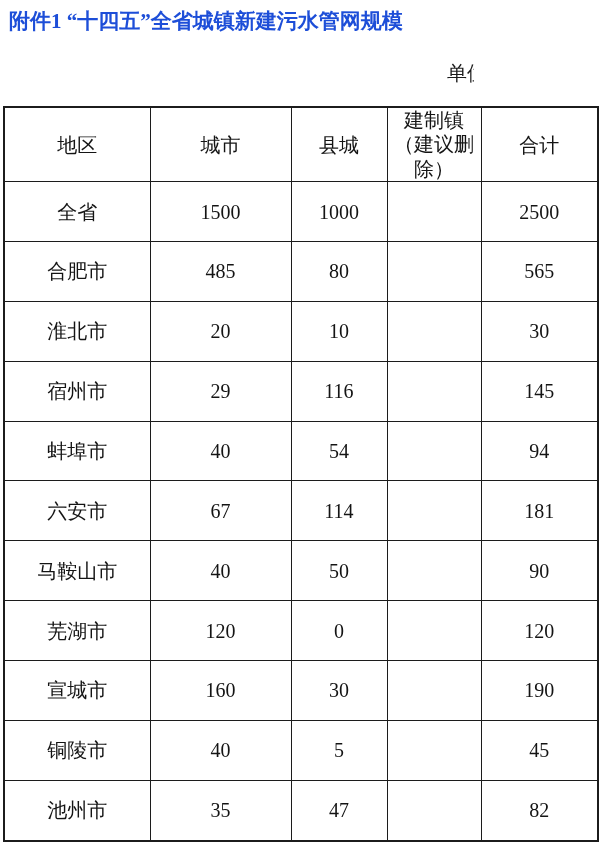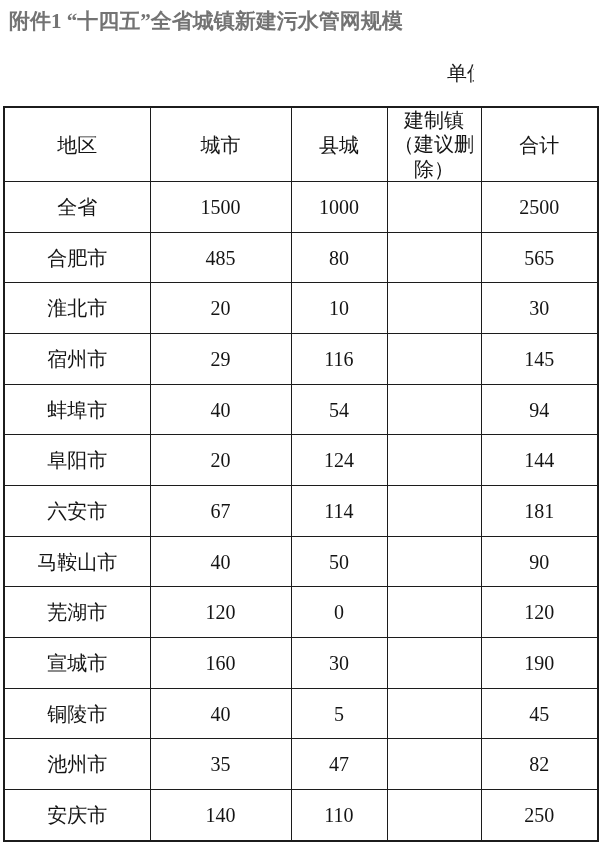--- a/index.html
+++ b/index.html
@@ -22,21 +22,21 @@
   }
   .doc-title {
     position: absolute;
     left: 9px;
     top: 8px;
     margin: 0;
     font-size: 21px;
     line-height: 1.25;
     font-weight: bold;
     white-space: nowrap;
-    color: #737373;
+    color: #1d4ed8;
   }
   .unit-label {
     position: absolute;
     left: 447px;
     top: 61px;
     width: 27px;          
     height: 26px;
     overflow: hidden;
     font-size: 20px;
     line-height: 1.25;
@@ -140,27 +140,20 @@
     </tr>
 
     <tr>
       <td>蚌埠市</td>
       <td>40</td>
       <td>54</td>
       <td></td>
       <td>94</td>
     </tr>
 
-    <tr>
-      <td>阜阳市</td>
-      <td>20</td>
-      <td>124</td>
-      <td></td>
-      <td>144</td>
-    </tr>
 
 
 
     <tr>
       <td>六安市</td>
       <td>67</td>
       <td>114</td>
       <td></td>
       <td>181</td>
     </tr>
@@ -198,23 +191,16 @@
     </tr>
 
     <tr>
       <td>池州市</td>
       <td>35</td>
       <td>47</td>
       <td></td>
       <td>82</td>
     </tr>
 
-    <tr>
-      <td>安庆市</td>
-      <td>140</td>
-      <td>110</td>
-      <td></td>
-      <td>250</td>
-    </tr>
   </tbody>
   </table>
 
 </div>
 
 </body></html>

